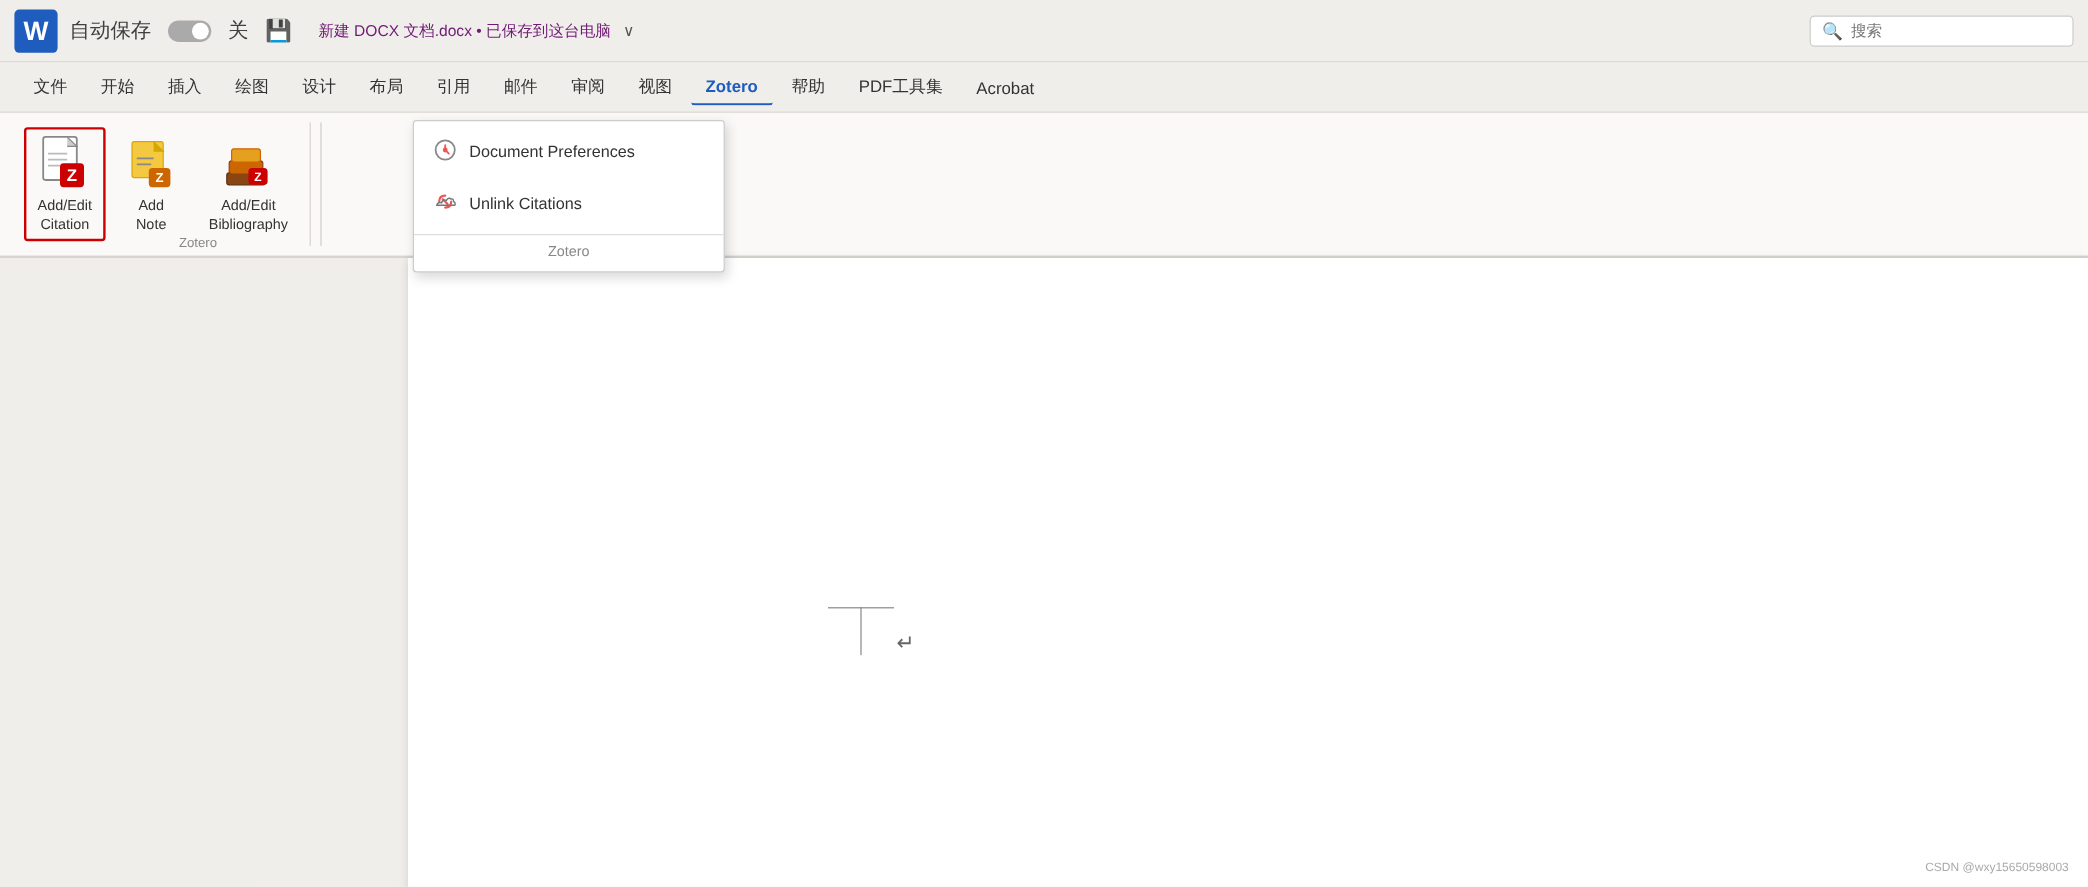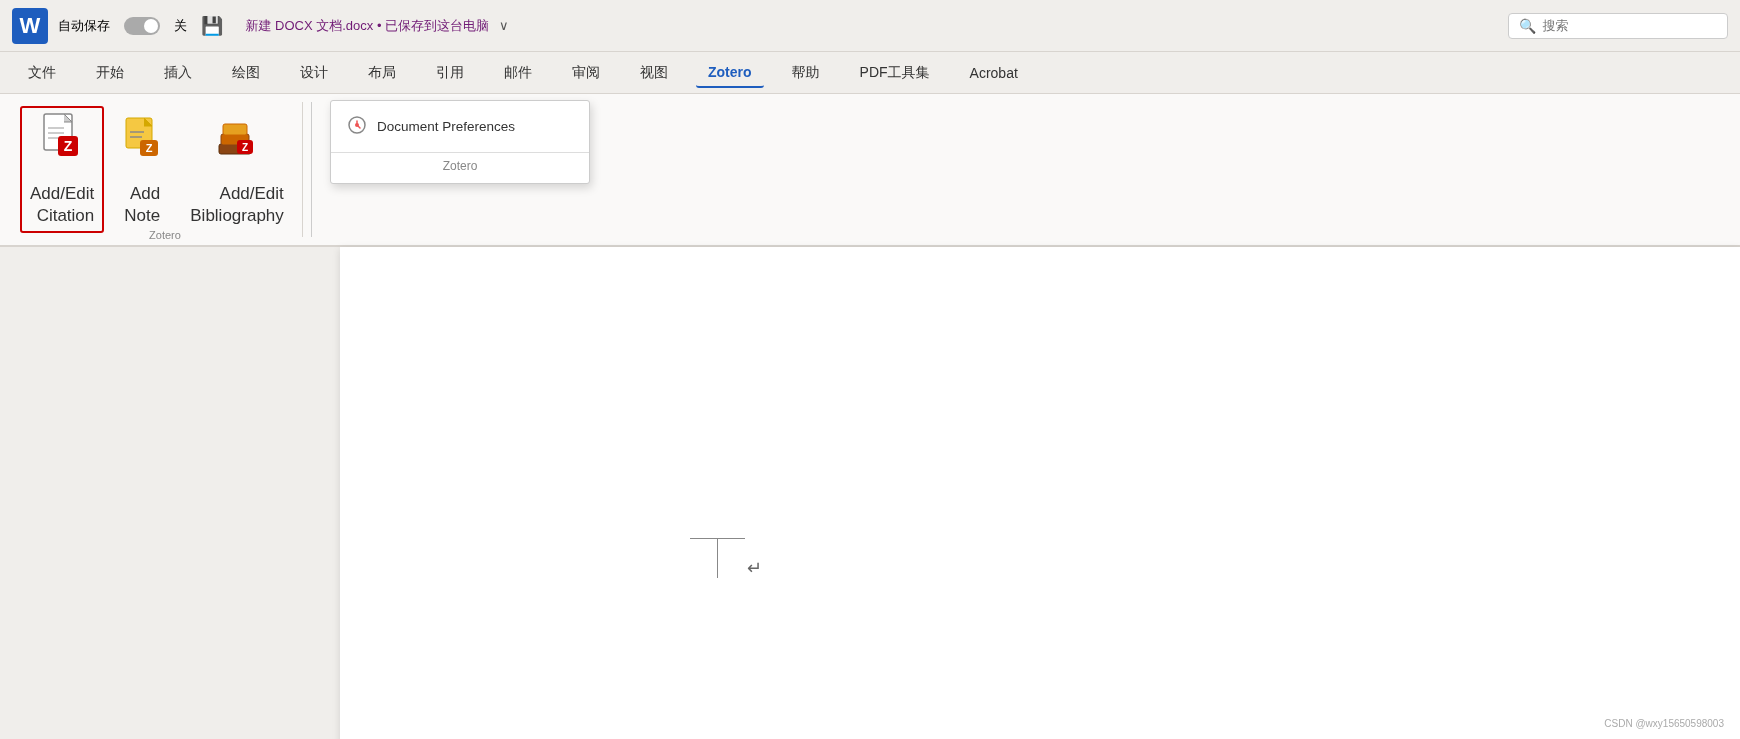--- a/index.html
+++ b/index.html
@@ -29,22 +29,22 @@
       border-radius: 4px;
       display: flex;
       align-items: center;
       justify-content: center;
       color: white;
       font-weight: bold;
       font-size: 22px;
       flex-shrink: 0;
     }
     .autosave-label {
-      font-size: 13px;
-      color: #000000;
+      font-size: 17px;
+      color: #404040;
     }
     .toggle-switch {
       display: inline-flex;
       align-items: center;
       background: #aaa;
       border-radius: 10px;
       width: 36px;
       height: 18px;
       position: relative;
       margin: 0 4px;
@@ -87,21 +87,21 @@
       background: transparent;
     }
 
     
     .menu-bar {
       height: 42px;
       background: #f0eeeb;
       display: flex;
       align-items: center;
       padding: 0 16px;
-      gap: 16px;
+      gap: 4px;
       border-bottom: 1px solid #d8d4cf;
     }
     .menu-item {
       font-size: 14px;
       color: #333;
       padding: 6px 12px;
       cursor: pointer;
       border-radius: 3px;
     }
     .menu-item.active {
@@ -151,31 +151,30 @@
     .ribbon-icon {
       width: 48px;
       height: 48px;
       display: flex;
       align-items: center;
       justify-content: center;
       margin-bottom: 4px;
     }
 
     .ribbon-label {
-      font-size: 17px;
+      font-size: 12px;
       color: #333;
-      text-align: right;
+      text-align: center;
       line-height: 1.3;
-      margin-top: 19px;
     }
 
     
     .dropdown-menu {
       position: absolute;
-      left: 330px;
+      left: 344px;
       top: 6px;
       background: white;
       border: 1px solid #ccc;
       border-radius: 3px;
       box-shadow: 2px 4px 10px rgba(0,0,0,0.15);
       min-width: 260px;
       z-index: 100;
       padding: 4px 0;
     }
     .dropdown-item {
@@ -366,20 +365,33 @@
         <svg width="20" height="20" viewBox="0 0 20 20">
           <circle cx="10" cy="10" r="8" fill="none" stroke="#888" stroke-width="1.5"></circle>
           <path d="M10 6 L10 10 L13 13" stroke="#e55" stroke-width="1.5" fill="none" stroke-linecap="round"></path>
           <circle cx="10" cy="10" r="2" fill="#e55"></circle>
         </svg>
       </span>
       <span>Document Preferences</span>
     </div>
 
 
+    <div class="dropdown-item">
+      <span>
+        <svg width="20" height="20" viewBox="0 0 20 20">
+
+          <path d="M5 10 Q5 5 10 5" stroke="#e55" stroke-width="1.8" fill="none" stroke-linecap="round"></path>
+          <path d="M15 10 Q15 15 10 15" stroke="#e55" stroke-width="1.8" fill="none" stroke-linecap="round"></path>
+          <line x1="8" y1="8" x2="12" y2="12" stroke="#e55" stroke-width="1.8" stroke-linecap="round"></line>
+
+          <path d="M3 13 Q4 10 7 11 Q8 8 11 9 Q13 6 15 8 Q17 7 17 10 Q19 11 18 13 Z" fill="none" stroke="#777" stroke-width="1.2"></path>
+        </svg>
+      </span>
+      <span>Unlink Citations</span>
+    </div>
 
     <div class="dropdown-footer">Zotero</div>
   </div>
 
   <div style="position:absolute;bottom:4px;left:0;width:330px;text-align:center;font-size:11px;color:#888;">Zotero</div>
 </div>
 
 <div class="doc-area">
   <div class="doc-left-margin"></div>
   <div class="doc-page">

